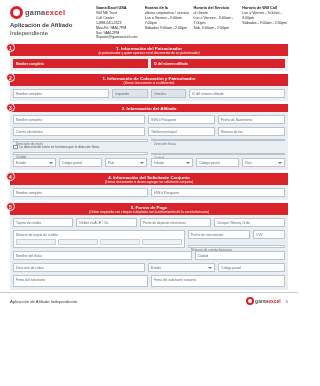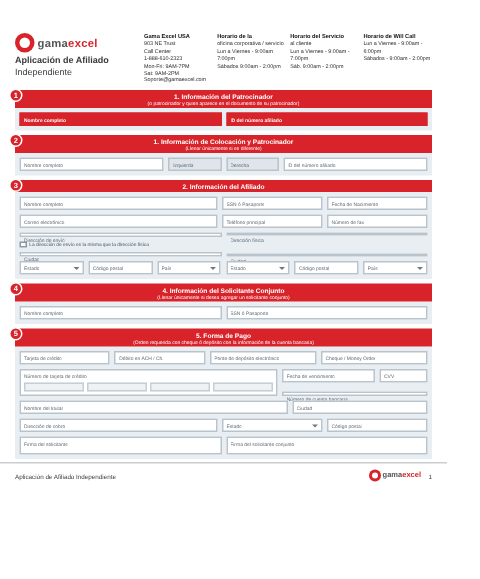--- a/index.html
+++ b/index.html
@@ -4,21 +4,21 @@
 <style>
   * { box-sizing: border-box; }
   html, body { margin:0; padding:0; }
   body {
     width: 298px; height: 386px;
     background: #ffffff;
     font-family: "Liberation Sans", sans-serif;
     color: #1a1a1a;
     overflow: hidden;
   }
-  .page { position: relative; width: 298px; height: 310px; padding: 0; margin-top: 16px; }
+  .page { position: relative; width: 298px; height: 310px; padding: 0; }
 
   
   .header { display: flex; align-items: stretch; padding: 6px 10px 4px 10px; }
   .brand { width: 86px; padding-right: 4px; }
   .logo-row { display: flex; align-items: center; gap: 2px; }
   .logo-mark {
     width: 13px; height: 13px; border-radius: 50%;
     background: #d8232a; position: relative; flex: none;
   }
   .logo-mark:after {

